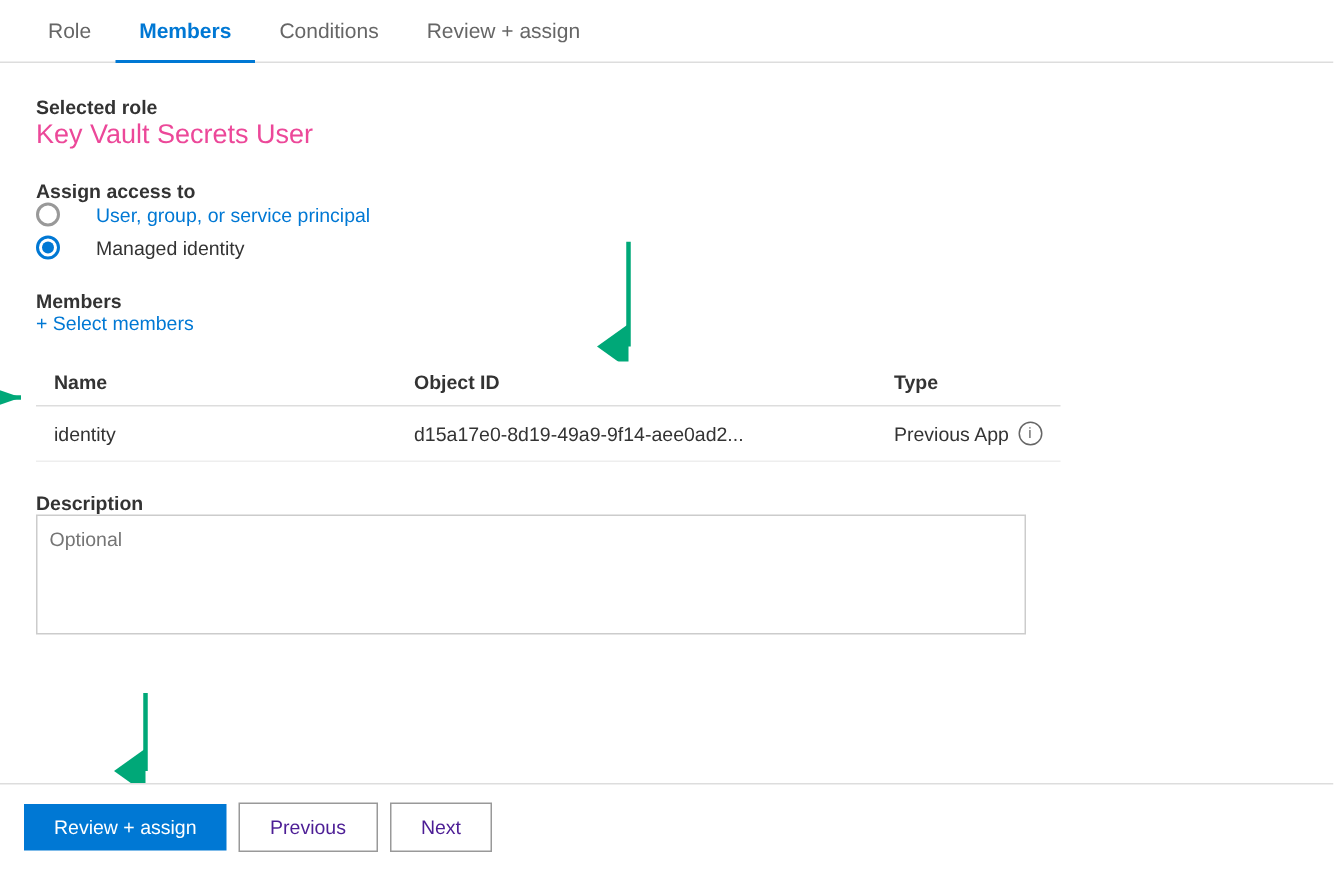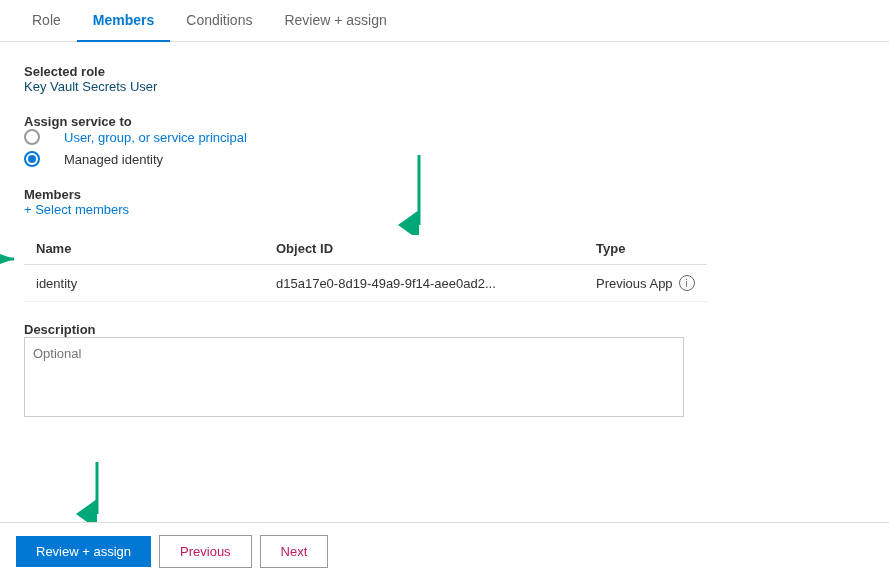--- a/index.html
+++ b/index.html
@@ -47,22 +47,22 @@
       flex-direction: column;
     }
     .form-label {
       font-weight: 600;
       min-width: 160px;
       padding-top: 2px;
       font-size: 13px;
       color: #333;
     }
     .form-value {
-      color: #0c4a6e;
-      font-size: 13px;
+      color: #ec4899;
+      font-size: 18px;
     }
 
     
     .radio-group {
       display: flex;
       flex-direction: column;
       gap: 6px;
     }
     .radio-option {
       display: flex;
@@ -184,21 +184,21 @@
       background: #0078d4;
       color: #fff;
       border: none;
       padding: 8px 20px;
       font-size: 13px;
       cursor: pointer;
       font-family: inherit;
     }
     .btn-secondary {
       background: #fff;
-      color: #be185d;
+      color: #4c1d95;
       border: 1px solid #999;
       padding: 8px 20px;
       font-size: 13px;
       cursor: pointer;
       font-family: inherit;
     }
 
     .page-wrapper {
       position: relative;
       width: 889px;
@@ -224,21 +224,21 @@
   </div>
 
   <div class="content">
 
     <div class="form-row">
       <div class="form-label">Selected role</div>
       <div class="form-value">Key Vault Secrets User</div>
     </div>
 
     <div class="form-row">
-      <div class="form-label">Assign service to</div>
+      <div class="form-label">Assign access to</div>
       <div class="radio-group">
         <div class="radio-option">
           <div class="radio-circle"></div>
           <span class="radio-label">
             <a href="#">User, group, or service principal</a>
           </span>
         </div>
         <div class="radio-option">
           <div class="radio-circle checked"></div>
           <span class="radio-label">Managed identity</span>

